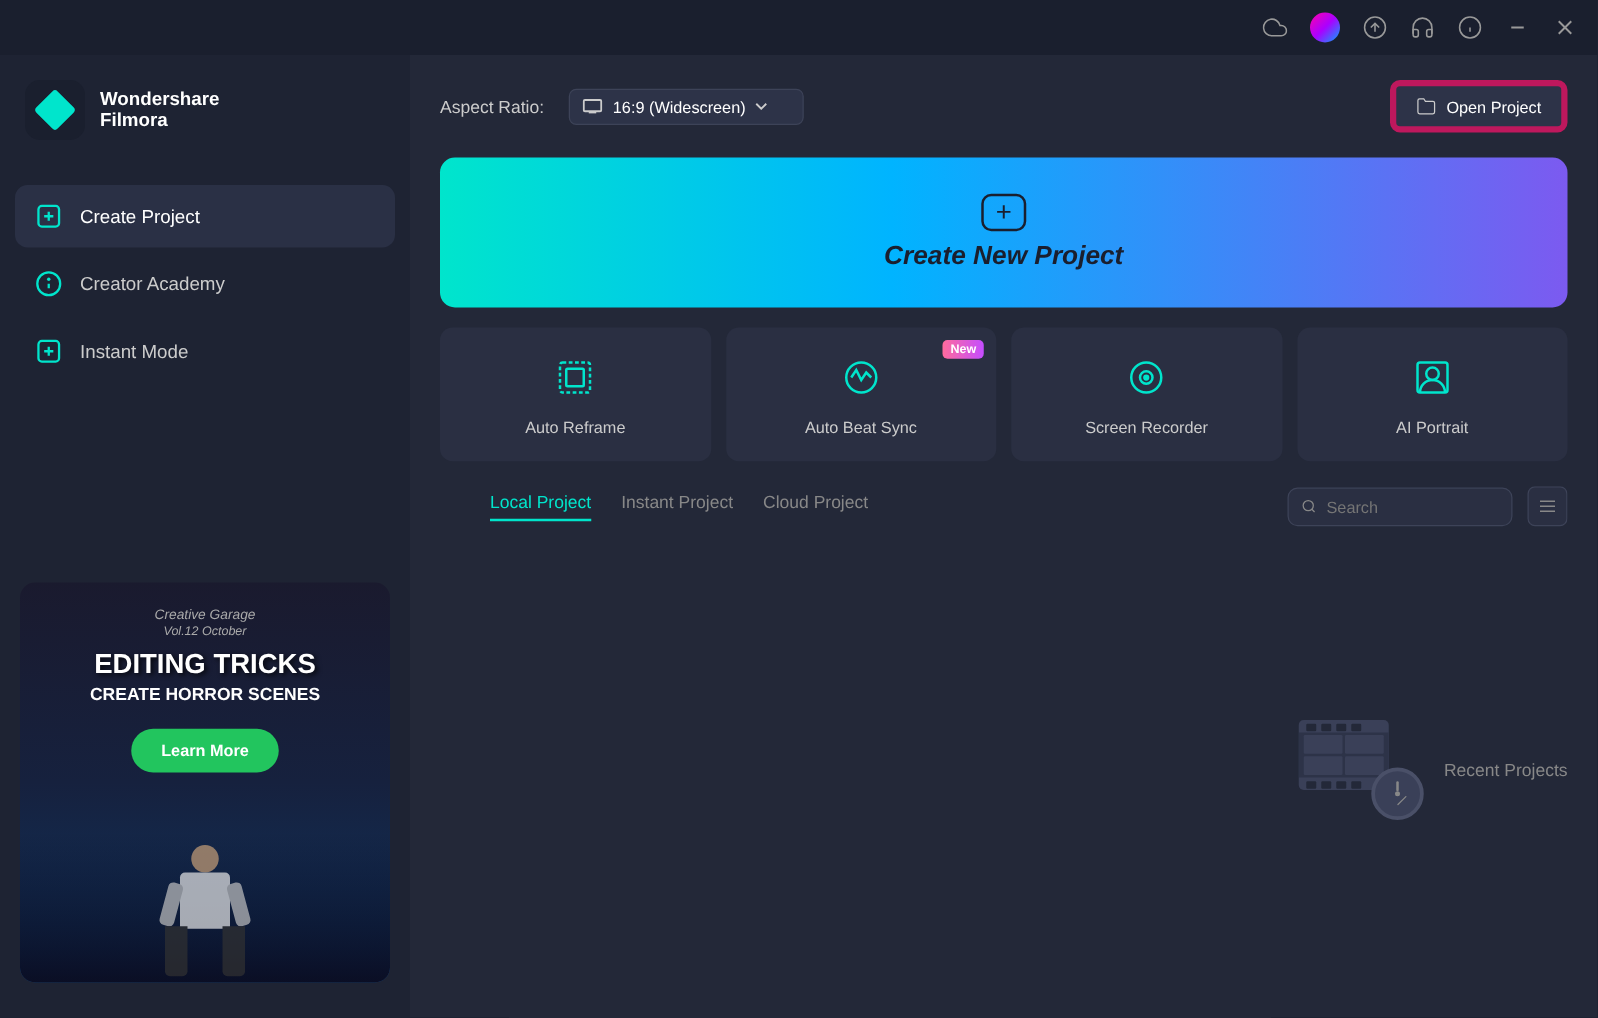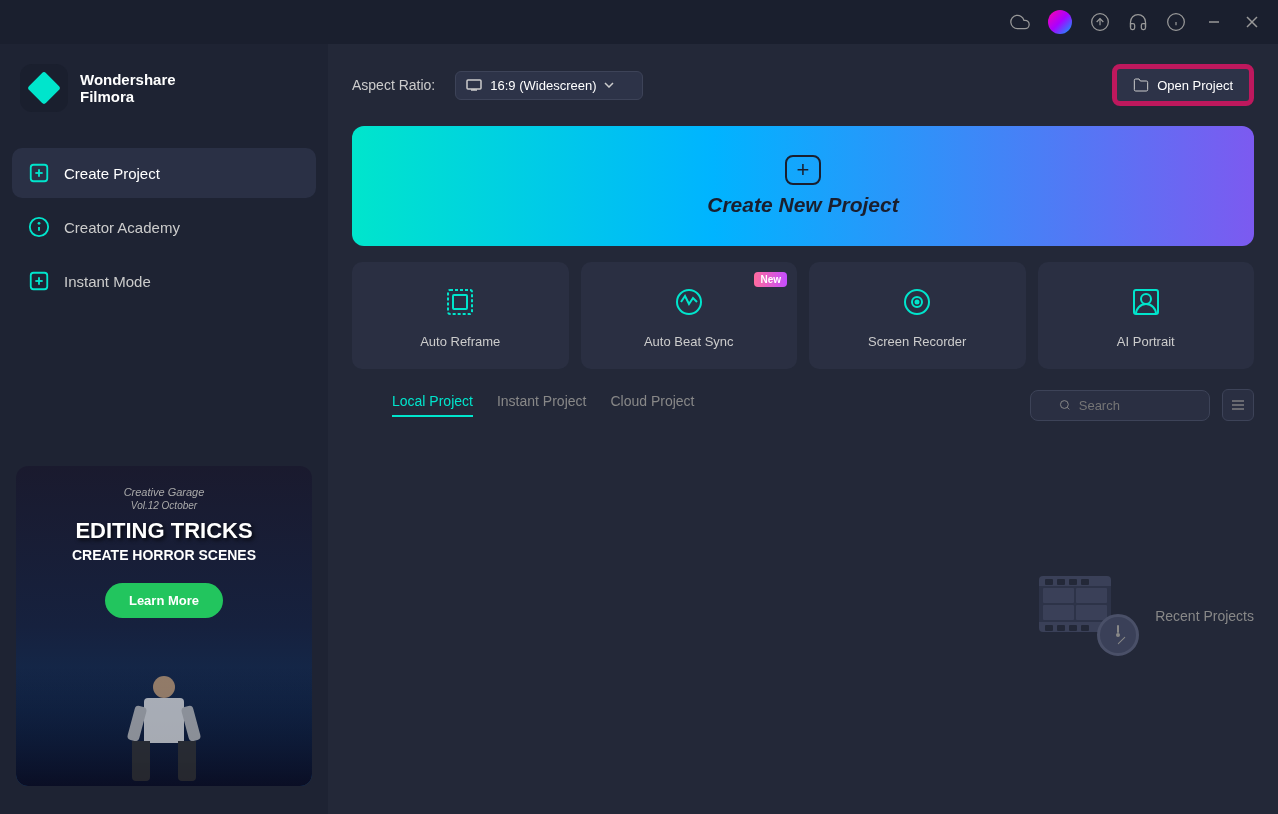--- a/index.html
+++ b/index.html
@@ -348,21 +348,21 @@
     }
     .projects-tools {
       display: flex;
       align-items: center;
       gap: 12px;
     }
     .search-box {
       background: #2a2f42;
       border: 1px solid #3d4358;
       border-radius: 8px;
-      padding: 7px 28px;
+      padding: 7px 10px;
       display: flex;
       align-items: center;
       gap: 8px;
       color: #888;
       font-size: 13px;
       cursor: text;
       width: 180px;
     }
     .search-input-field {
       background: transparent;

